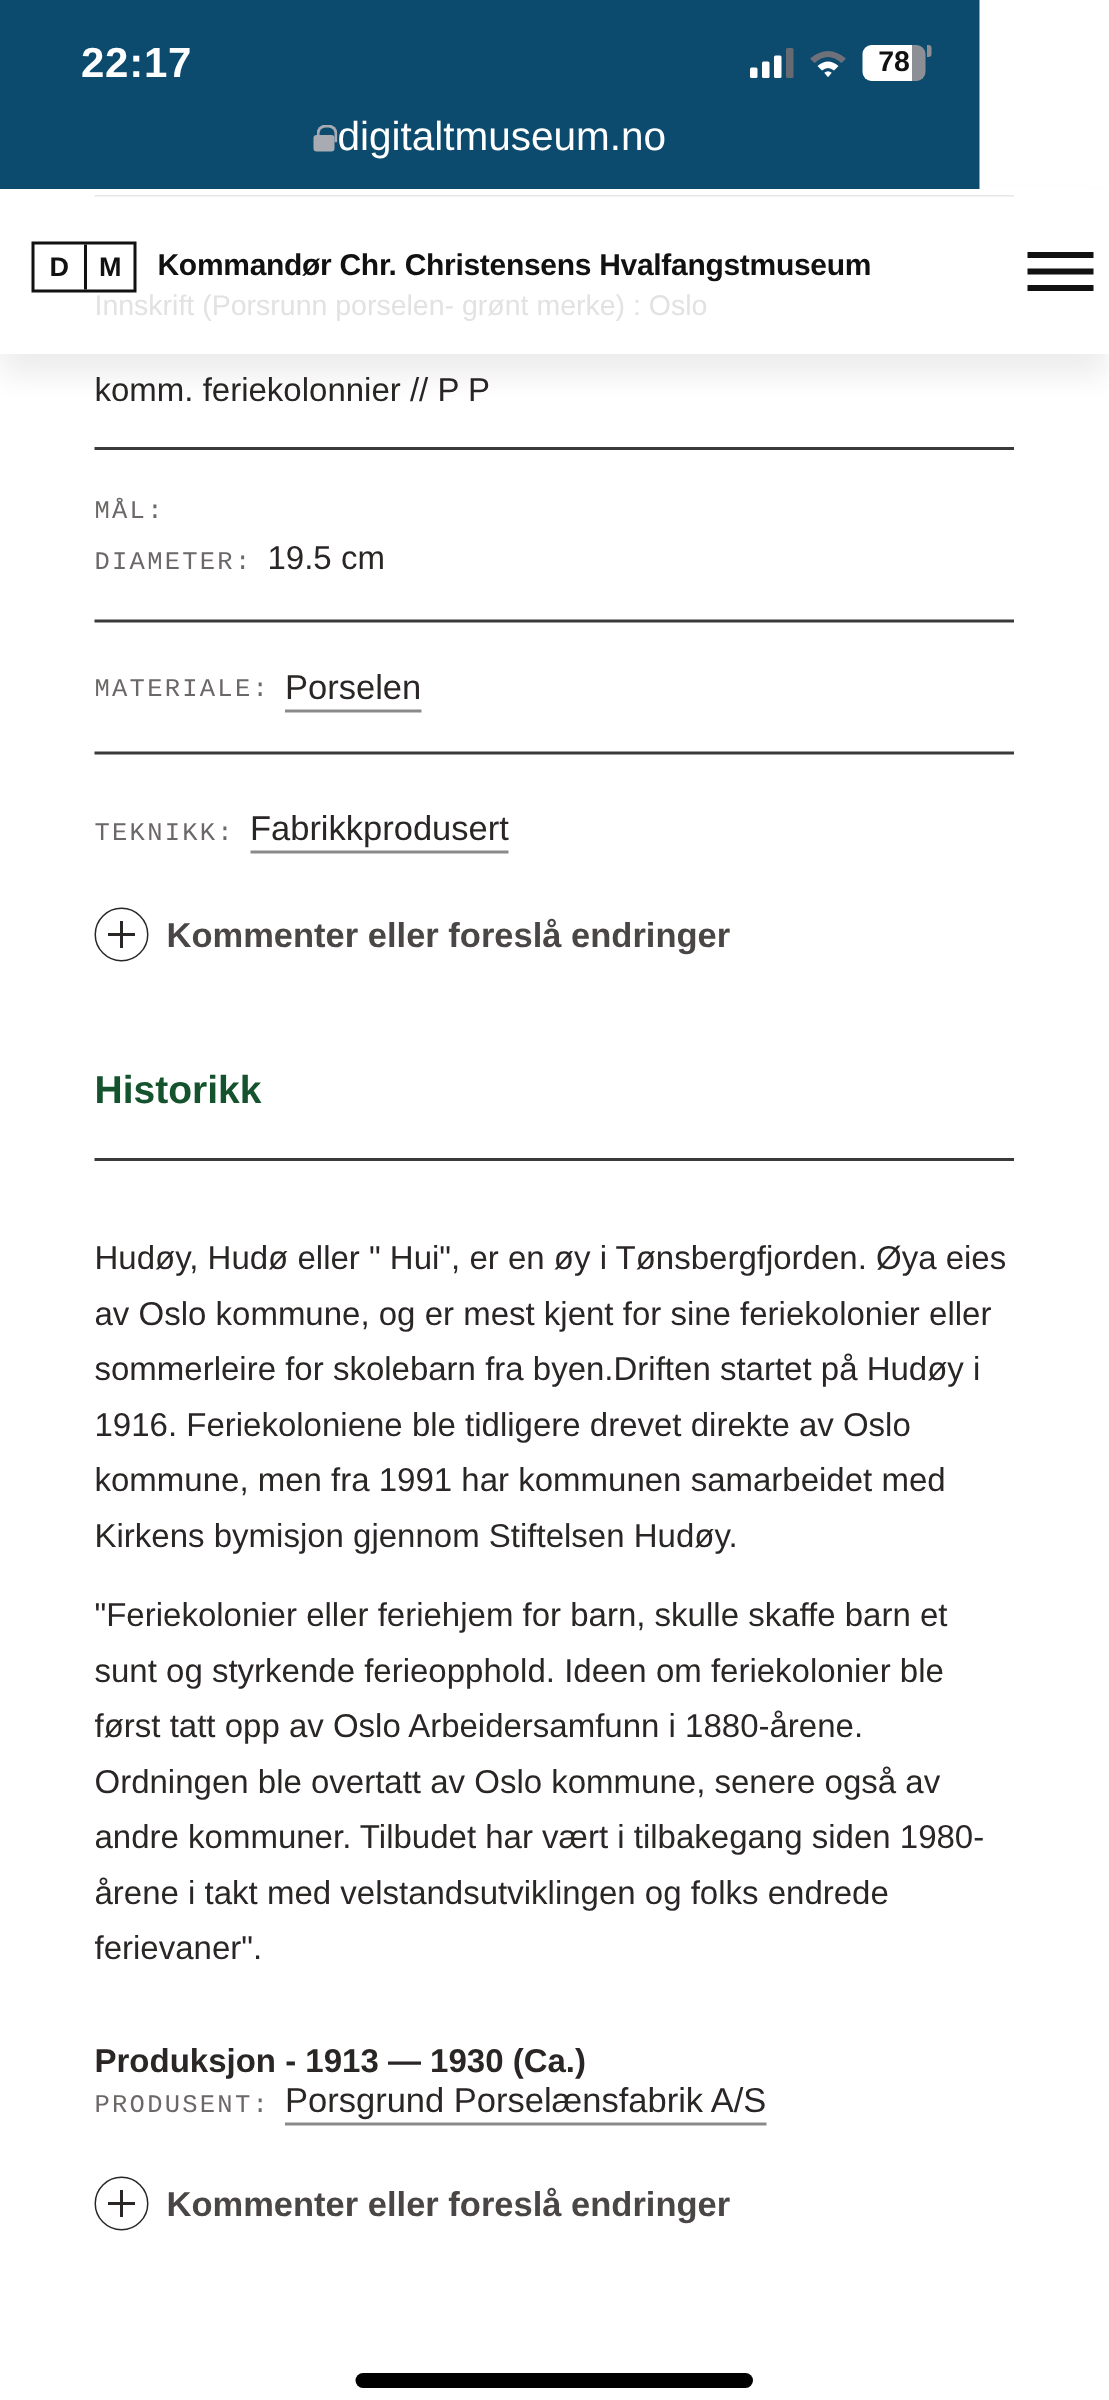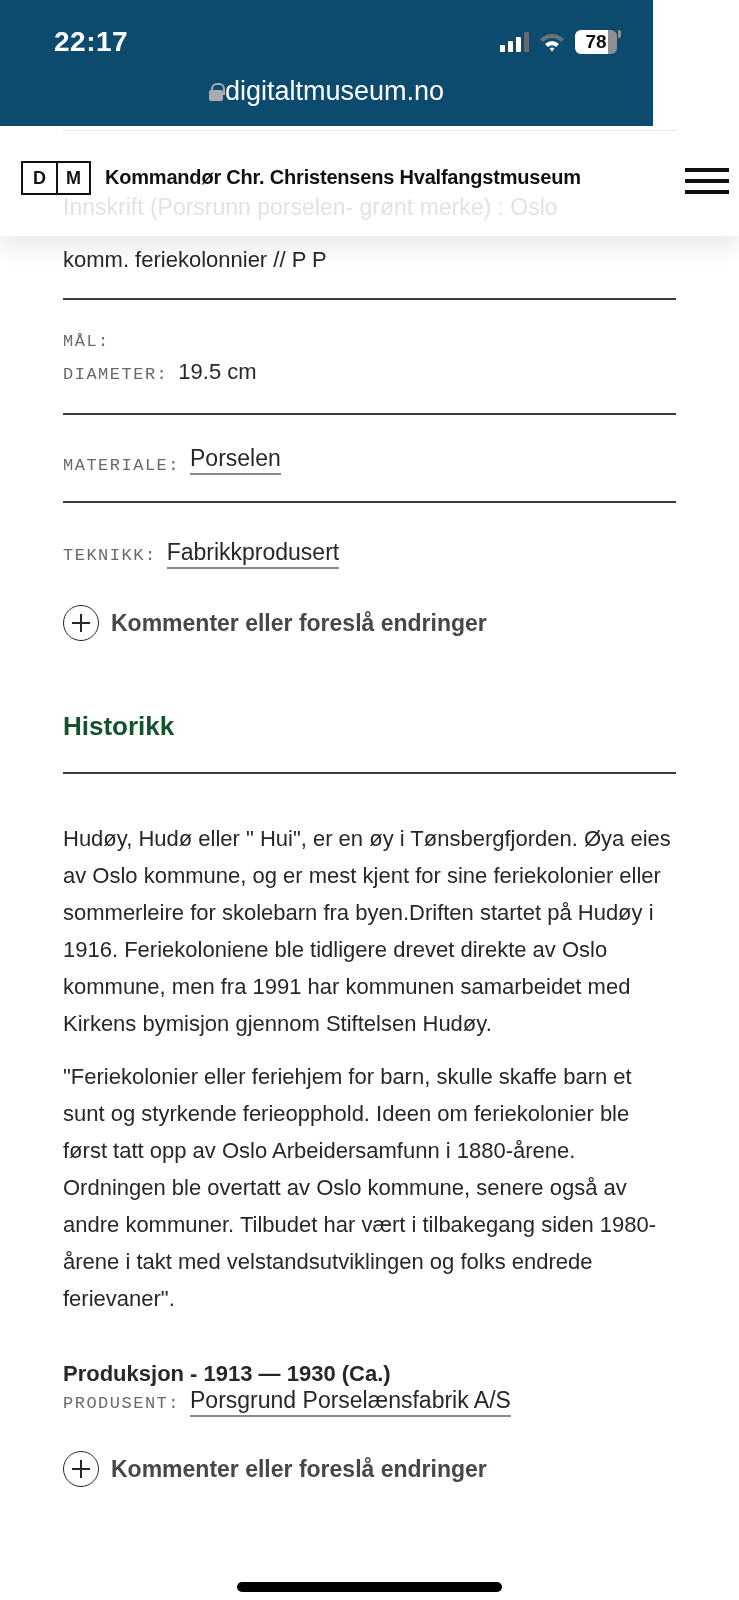--- a/index.html
+++ b/index.html
@@ -19,21 +19,21 @@
   .lock { width: 14px; height: 18px; position: relative; }
   .lock::before { content: ""; position: absolute; left: 2px; top: 0; width: 10px; height: 10px; border: 2.5px solid #a9abb2; border-bottom: none; border-radius: 6px 6px 0 0; }
   .lock::after { content: ""; position: absolute; left: 0; bottom: 0; width: 14px; height: 11px; background: #a9abb2; border-radius: 2px; }
 
   .site-header { position: absolute; top: 126px; left: 0; width: 739px; height: 110px; background: rgba(255,255,255,0.93); z-index: 5; box-shadow: 0 14px 20px rgba(0,0,0,0.08); }
   .ghost-rule { position: absolute; left: 63px; width: 613px; top: 4px; height: 1px; background: #e6e6e6; }
   .logo { position: absolute; left: 21px; top: 35px; display: flex; border: 2px solid #111; height: 34px; }
   .logo span { width: 33px; display: flex; align-items: center; justify-content: center; font-weight: bold; font-size: 18px; color: #111; }
   .logo span + span { border-left: 2px solid #111; }
   .museum-name { position: absolute; left: 105px; top: 40px; font-weight: bold; font-size: 20px; color: #111; letter-spacing: -0.2px; }
-  .ghost-text { position: absolute; left: 63px; top: 68px; font-size: 23px; color: #e2e2e2; }
+  .ghost-text { position: absolute; left: 63px; top: 68px; font-size: 19px; color: #e2e2e2; }
   .hamburger { position: absolute; left: 685px; top: 42px; width: 44px; height: 26px; display: flex; flex-direction: column; justify-content: space-between; }
   .hamburger span { display: block; height: 4px; background: #111; }
 
   .content { position: absolute; top: 252px; left: 63px; width: 613px; }
   .inscription { font-size: 22px; color: #2b2626; padding-top: 0; line-height: 28px; }
   .rule { height: 2px; background: #3a3a3a; width: 613px; }
   .field-label { font-family: Liberation Mono, monospace; font-size: 17px; color: #6c6868; letter-spacing: 1.5px; }
   .field-value { font-size: 22px; color: #2b2626; }
   .link-value { font-size: 23px; color: #2b2626; border-bottom: 2px solid #8a8a8a; padding-bottom: 1px; }
   .comment-row { display: flex; align-items: center; gap: 12px; }
@@ -95,21 +95,21 @@
 
   <div style="margin-top:32px">
     <div class="field-label">MÅL:</div>
     <div style="margin-top:8px; display:flex; align-items:baseline; gap:10px;">
       <span class="field-label">DIAMETER:</span>
       <span class="field-value">19.5 cm</span>
     </div>
   </div>
   <div class="rule" style="margin-top:28px"></div>
 
-  <div style="margin-top:30px; display:flex; align-items:flex-end; gap:10px;">
+  <div style="margin-top:30px; display:flex; align-items:center; gap:10px;">
     <span class="field-label">MATERIALE:</span>
     <span class="link-value">Porselen</span>
   </div>
   <div class="rule" style="margin-top:26px"></div>
 
   <div style="margin-top:36px; display:flex; align-items:baseline; gap:10px;">
     <span class="field-label">TEKNIKK:</span>
     <span class="link-value">Fabrikkprodusert</span>
   </div>
 

